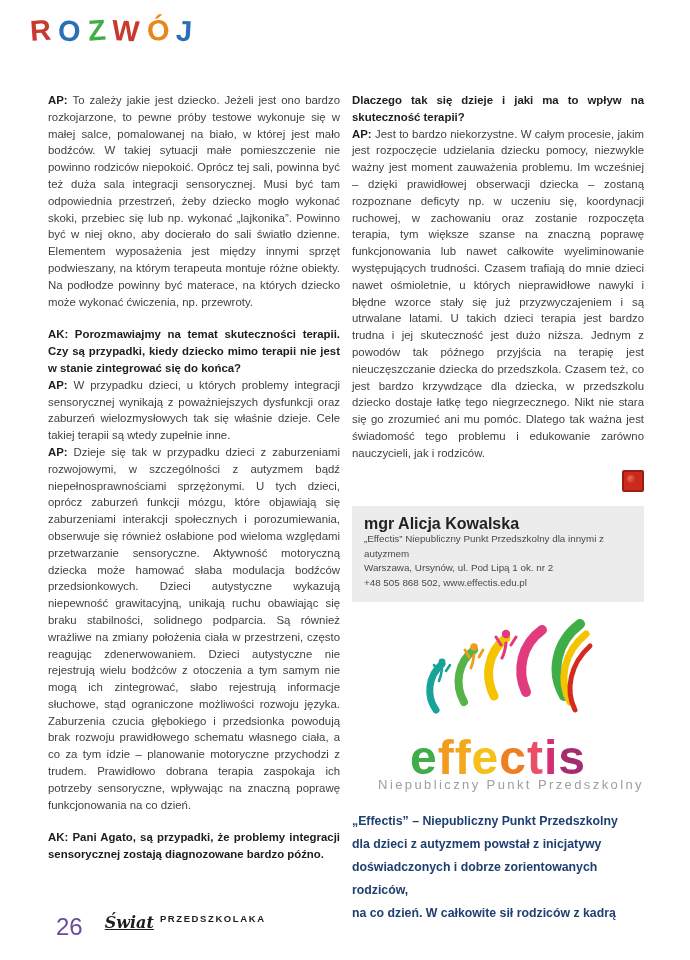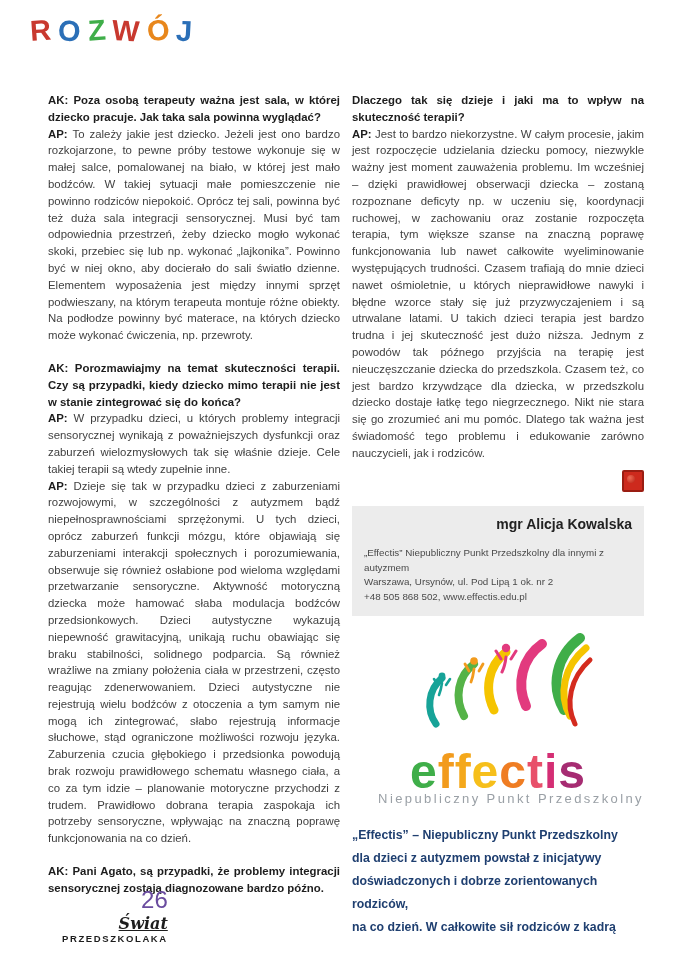--- a/index.html
+++ b/index.html
@@ -22,46 +22,45 @@
   .col .question:first-child{margin-top:0 !important;}
   .answer strong{color:#1d1d1d;}
   
   .end-marker-row{display:flex;justify-content:flex-end;margin-top:8px;}
   .end-brick{width:18px;height:18px;background:#cd2a1d;border:2px solid #9a1d12;
              border-radius:2px;position:relative;}
   .end-brick::after{content:"";position:absolute;left:3px;top:3px;width:8px;height:8px;
              border-radius:50%;background:radial-gradient(circle at 35% 35%,#ef6a55,#b82315);}
   
   .infobox{margin-top:14px;background:#ececec;padding:10px 12px 12px 12px;}
-  .infobox .name{font-weight:bold;font-size:14px;color:#222;margin-bottom:14px;text-align:right;}
+  .infobox .name{font-weight:bold;font-size:16px;color:#222;margin-bottom:0;text-align:left;}
   .infobox .line{font-size:9.8px;line-height:14.5px;color:#4a4a4a;text-align:left;}
   
   .logo-wrap{margin-top:16px;text-align:center;}
   .logo-word{font-size:48px;font-weight:bold;letter-spacing:1px;line-height:34px;}
   .logo-word span{display:inline-block;}
   .logo-tagline{font-size:13px;letter-spacing:2.4px;color:#9aa0a6;margin-top:2px;text-align:right;}
   
   .promo{margin-top:16px;text-align:left;font-weight:bold;color:#1f3f70;
          font-size:12.3px;line-height:23px;}
   
-  .footer{position:absolute;left:56px;top:886px;display:flex;align-items:flex-end;flex-direction:column;}
+  .footer{position:absolute;left:56px;top:913px;display:flex;align-items:flex-start;}
   .footer .num{font-size:24px;color:#6a4c9f;}
   .footer .script{font-family:"DejaVu Serif",serif;font-style:italic;font-weight:bold;
                   font-size:16px;color:#1d1d1d;margin-left:22px;text-decoration:underline;}
   .footer .caps{font-size:9.5px;font-weight:bold;letter-spacing:1.6px;color:#1d1d1d;margin-left:6px;}
 </style>
 </head>
 <body>
 
 <div class="page">
 
   <div class="rozwoj" id="rozwoj"><span style="color: rgb(200, 57, 47);">R</span><span style="color: rgb(43, 111, 183);">O</span><span style="color: rgb(63, 174, 73);">Z</span><span style="color: rgb(200, 57, 47);">W</span><span style="color: rgb(232, 135, 28);">Ó</span><span style="color: rgb(43, 111, 183);">J</span></div>
 
   <div class="col col1" id="col-left">
-      <p class="block question">AK: Poza osobą terapeuty ważna jest sala, w której dziecko pracuje. Jak taka sala powinna wyglądać?</p>
       <p class="block answer"><strong>AP: </strong>To zależy jakie jest dziecko. Jeżeli jest ono bardzo rozkojarzone, to pewne próby testowe wykonuje się w małej salce, pomalowanej na biało, w której jest mało bodźców. W takiej sytuacji małe pomieszczenie nie powinno rodziców niepokoić. Oprócz tej sali, powinna być też duża sala integracji sensorycznej. Musi być tam odpowiednia przestrzeń, żeby dziecko mogło wykonać skoki, przebiec się lub np. wykonać „lajkonika”. Powinno być w niej okno, aby docierało do sali światło dzienne. Elementem wyposażenia jest między innymi sprzęt podwieszany, na którym terapeuta montuje różne obiekty. Na podłodze powinny być materace, na których dziecko może wykonać ćwiczenia, np. przewroty.</p>
       <p class="block question">AK: Porozmawiajmy na temat skuteczności terapii. Czy są przypadki, kiedy dziecko mimo terapii nie jest w stanie zintegrować się do końca?</p>
       <p class="block answer"><strong>AP: </strong>W przypadku dzieci, u których problemy integracji sensorycznej wynikają z poważniejszych dysfunkcji oraz zaburzeń wielozmysłowych tak się właśnie dzieje. Cele takiej terapii są wtedy zupełnie inne.</p>
       <p class="block answer"><strong>AP: </strong>Dzieje się tak w przypadku dzieci z zaburzeniami rozwojowymi, w szczególności z autyzmem bądź niepełnosprawnościami sprzężonymi. U tych dzieci, oprócz zaburzeń funkcji mózgu, które objawiają się zaburzeniami interakcji społecznych i porozumiewania, obserwuje się również osłabione pod wieloma względami przetwarzanie sensoryczne. Aktywność motoryczną dziecka może hamować słaba modulacja bodźców przedsionkowych. Dzieci autystyczne wykazują niepewność grawitacyjną, unikają ruchu obawiając się braku stabilności, solidnego podparcia. Są również wrażliwe na zmiany położenia ciała w przestrzeni, często reagując zdenerwowaniem. Dzieci autystyczne nie rejestrują wielu bodźców z otoczenia a tym samym nie mogą ich zintegrować, słabo rejestrują informacje słuchowe, stąd ograniczone możliwości rozwoju języka. Zaburzenia czucia głębokiego i przedsionka powodują brak rozwoju prawidłowego schematu własnego ciała, a co za tym idzie – planowanie motoryczne przychodzi z trudem. Prawidłowo dobrana terapia zaspokaja ich potrzeby sensoryczne, wpływając na znaczną poprawę funkcjonowania na co dzień.</p>
       <p class="block question">AK: Pani Agato, są przypadki, że problemy integracji sensorycznej zostają diagnozowane bardzo późno.</p>
     </div>
 
   <div class="col col2" id="col-right">
 
   <p class="block question">Dlaczego tak się dzieje i jaki ma to wpływ na skuteczność terapii?</p>

